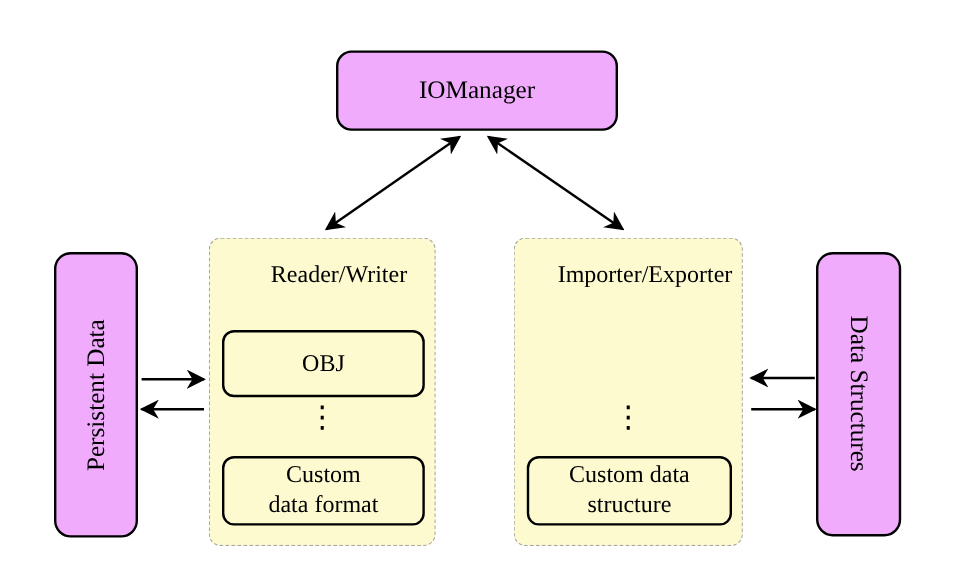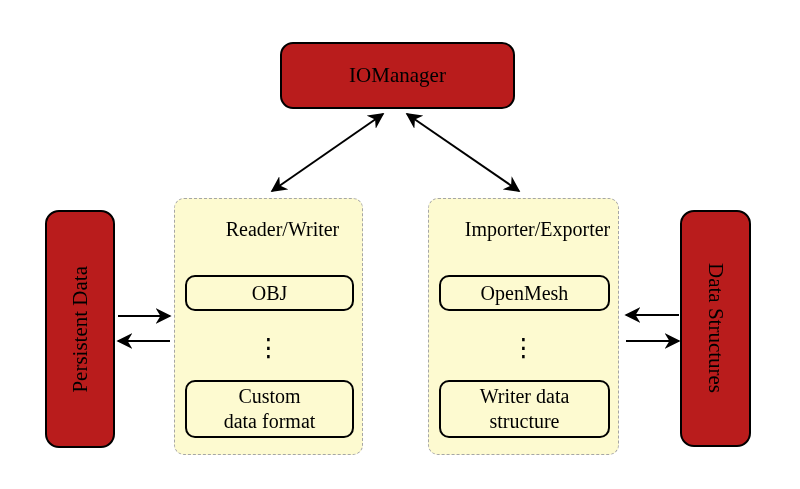--- a/index.html
+++ b/index.html
@@ -13,21 +13,21 @@
     overflow: hidden;
   }
   svg.arrows-layer {
     position: absolute;
     left: 0; top: 0;
     width: 800px; height: 489px;
     pointer-events: none;
   }
   .node {
     position: absolute;
-    background: #b91c1c;
+    background: #f0abfc;
     border: 2.5px solid #000;
     display: flex;
     align-items: center;
     justify-content: center;
     box-sizing: border-box;
   }
   .iomanager {
     left: 280px; top: 42px;
     width: 235px; height: 67px;
     border-radius: 13px;
@@ -69,21 +69,21 @@
     border-radius: 10px;
     box-sizing: border-box;
     display: flex;
     align-items: center;
     justify-content: center;
     text-align: center;
     font-size: 20px;
     line-height: 25px;
     white-space: pre-line;
   }
-  .inner-top    { left: 10px; right: 8px; top: 76px;  height: 36px; }
+  .inner-top    { left: 10px; right: 8px; top: 76px;  height: 56px; }
   .inner-bottom { left: 10px; right: 8px; top: 181px; height: 58px; }
   .dots {
     position: absolute;
     left: 0; right: 0;
     top: 134px;
     height: 32px;
     text-align: center;
     font-family: "DejaVu Sans", sans-serif;
     font-size: 25px;
     line-height: 30px;
@@ -119,23 +119,22 @@
   <div class="group group-left">
     <div class="group-title">Reader/Writer</div>
     <div class="inner-box inner-top">OBJ</div>
     <div class="dots">⋮</div>
     <div class="inner-box inner-bottom">Custom
 data format</div>
   </div>
 
   <div class="group group-right">
     <div class="group-title">Importer/Exporter</div>
-    <div class="inner-box inner-top">OpenMesh</div>
     <div class="dots">⋮</div>
-    <div class="inner-box inner-bottom">Writer data
+    <div class="inner-box inner-bottom">Custom data
 structure</div>
   </div>
 
   <div class="node side-box side-right">
     <span class="vtext-down">Data Structures</span>
   </div>
 
 </div>
 
 </body></html>

